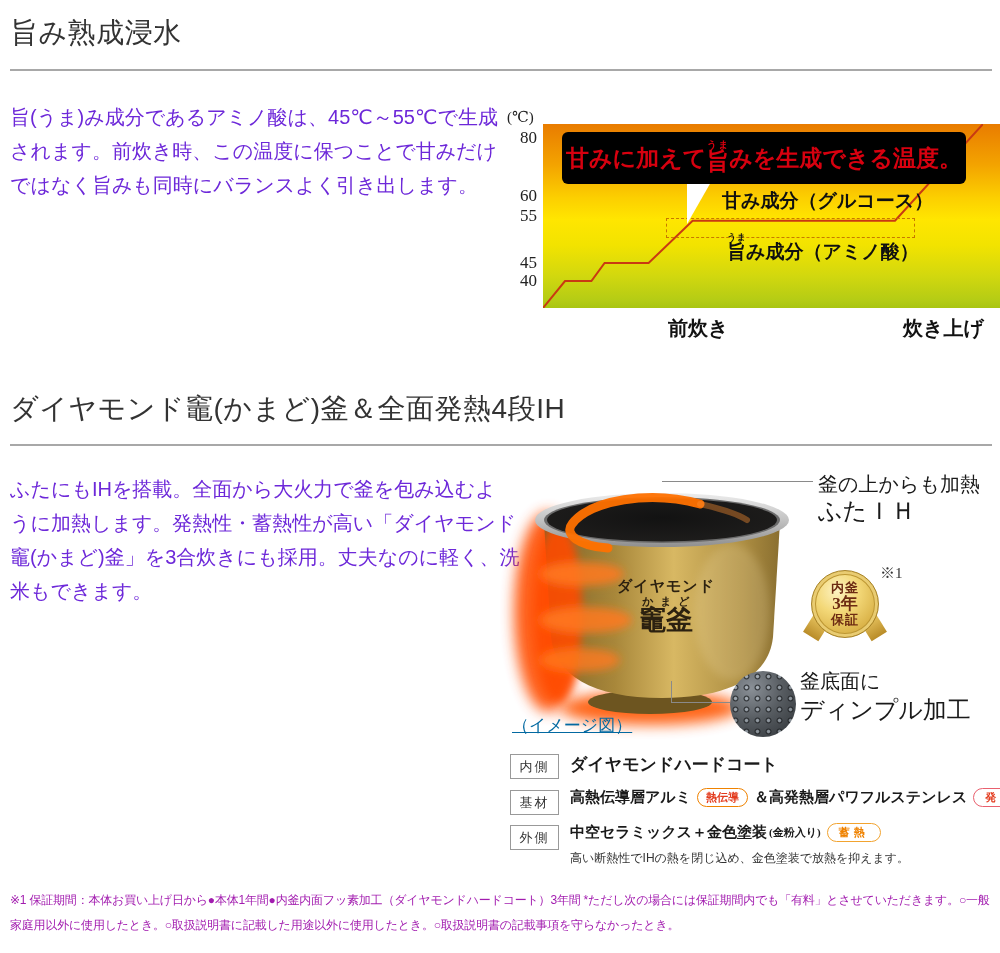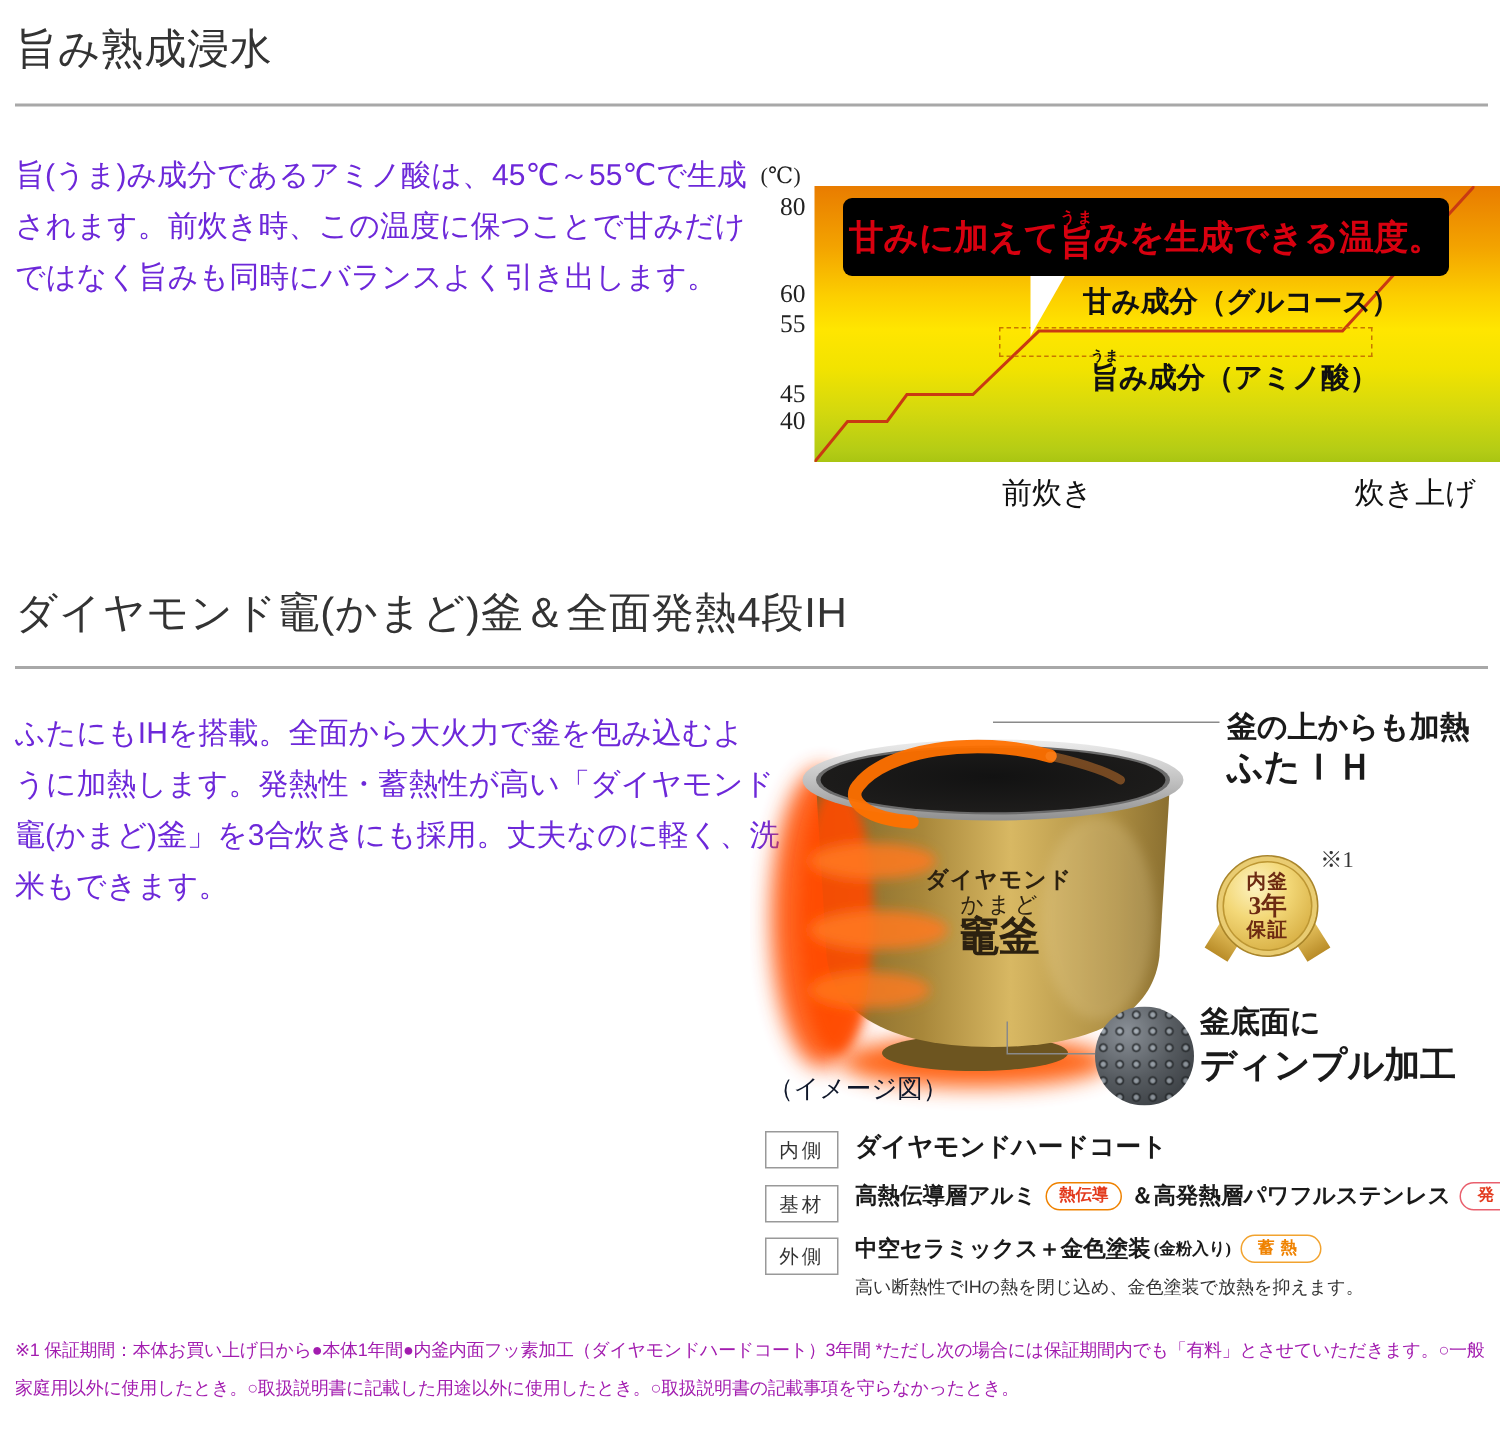--- a/index.html
+++ b/index.html
@@ -15,28 +15,28 @@
   .ytick{position:absolute;left:0;width:32px;text-align:right;font-family:"Liberation Serif","DejaVu Serif",serif;font-size:17px;color:#222;}
   .plot{left:38px;top:19px;width:440px;height:184px;background:linear-gradient(to bottom,#e97c00 0%,#f3a300 22%,#fccf00 40%,#ffe600 52%,#f2e300 66%,#d3d80e 82%,#b4cc15 96%,#a9c512 100%);padding-left:40px;}
   .plot svg{position:absolute;left:0;top:0;}
   .dash-box{left:123px;top:94px;width:247px;height:18px;border:1px dashed #c87800;}
   .banner{left:57px;top:27px;width:404px;height:52px;background:#000000;border-radius:6px;display:flex;align-items:center;justify-content:center;font-size:23px;font-weight:bold;color:#d7000f;white-space:nowrap;z-index:3;}
   .banner ruby rt{font-size:10px;color:#d7000f;font-weight:bold;}
   .banner-tail{left:182px;top:77px;width:0;height:0;border-top:42px solid #fff;border-right:24px solid transparent;z-index:2;}
   .glucose{left:179px;top:64px;font-size:19px;font-weight:bold;color:#101010;white-space:nowrap;}
   .amino{left:184px;top:108px;font-size:19px;font-weight:bold;color:#101010;white-space:nowrap;}
   .amino ruby rt{font-size:9px;color:#101010;font-weight:bold;}
-  .xlabel{top:210px;font-size:20px;font-weight:normal;color:#111;}
+  .xlabel{top:210px;font-size:20px;font-weight:bold;color:#111;}
   
   .pot-text{left:596px;top:577px;width:140px;text-align:center;color:#2c2110;z-index:4;font-family:"Liberation Serif","DejaVu Serif",serif;}
   .pot-text .brand{font-size:15px;font-weight:bold;letter-spacing:1px;}
   .pot-text ruby{font-size:27px;font-weight:bold;}
-  .pot-text ruby rt{font-size:15px;font-weight:normal;}
-  .img-note{left:512px;top:714px;font-size:17px;color:#0f172a;}
-  .serif-ann{font-family:"Liberation Serif","DejaVu Serif",serif;font-weight:bold;color:#1a1a1a;}
+  .pot-text ruby rt{font-size:11px;font-weight:bold;}
+  .img-note{left:512px;top:714px;font-size:17px;color:#0369a1;text-decoration:underline;}
+  .serif-ann{font-family:"Liberation Serif","DejaVu Serif",serif;font-weight:normal;color:#1a1a1a;}
   .leader-h{border-top:1.5px solid #8a8a8a;height:0;}
   .leader-v{border-left:1.5px solid #8a8a8a;width:0;}
   .badge{left:810px;top:570px;width:70px;height:70px;z-index:2;}
   .badge-circle{position:absolute;left:1px;top:0;width:66px;height:66px;border-radius:50%;background:radial-gradient(circle at 38% 30%,#fdf3c2 0%,#f3d878 35%,#dbb44a 70%,#b98c28 100%);border:1px solid #a8842a;box-shadow:inset 0 0 0 3px #e9cc72,inset 0 0 0 4px #bd9733;display:flex;flex-direction:column;align-items:center;justify-content:center;line-height:1.05;font-family:"Liberation Serif","DejaVu Serif",serif;font-weight:bold;color:#6d2b12;}
   .badge-l1,.badge-l3{font-size:13px;letter-spacing:1px;}
   .badge-l2{font-size:17px;}
   .ribbon{position:absolute;width:18px;height:20px;background:linear-gradient(#e6c25e,#b98c28);z-index:-1;}
   .ribbon.left{left:-3px;top:48px;transform:rotate(32deg);}
   .ribbon.right{right:-3px;top:48px;transform:rotate(-32deg);}
   .warranty-ref{left:880px;top:564px;font-family:"Liberation Serif","DejaVu Serif",serif;font-size:15px;color:#333;}

